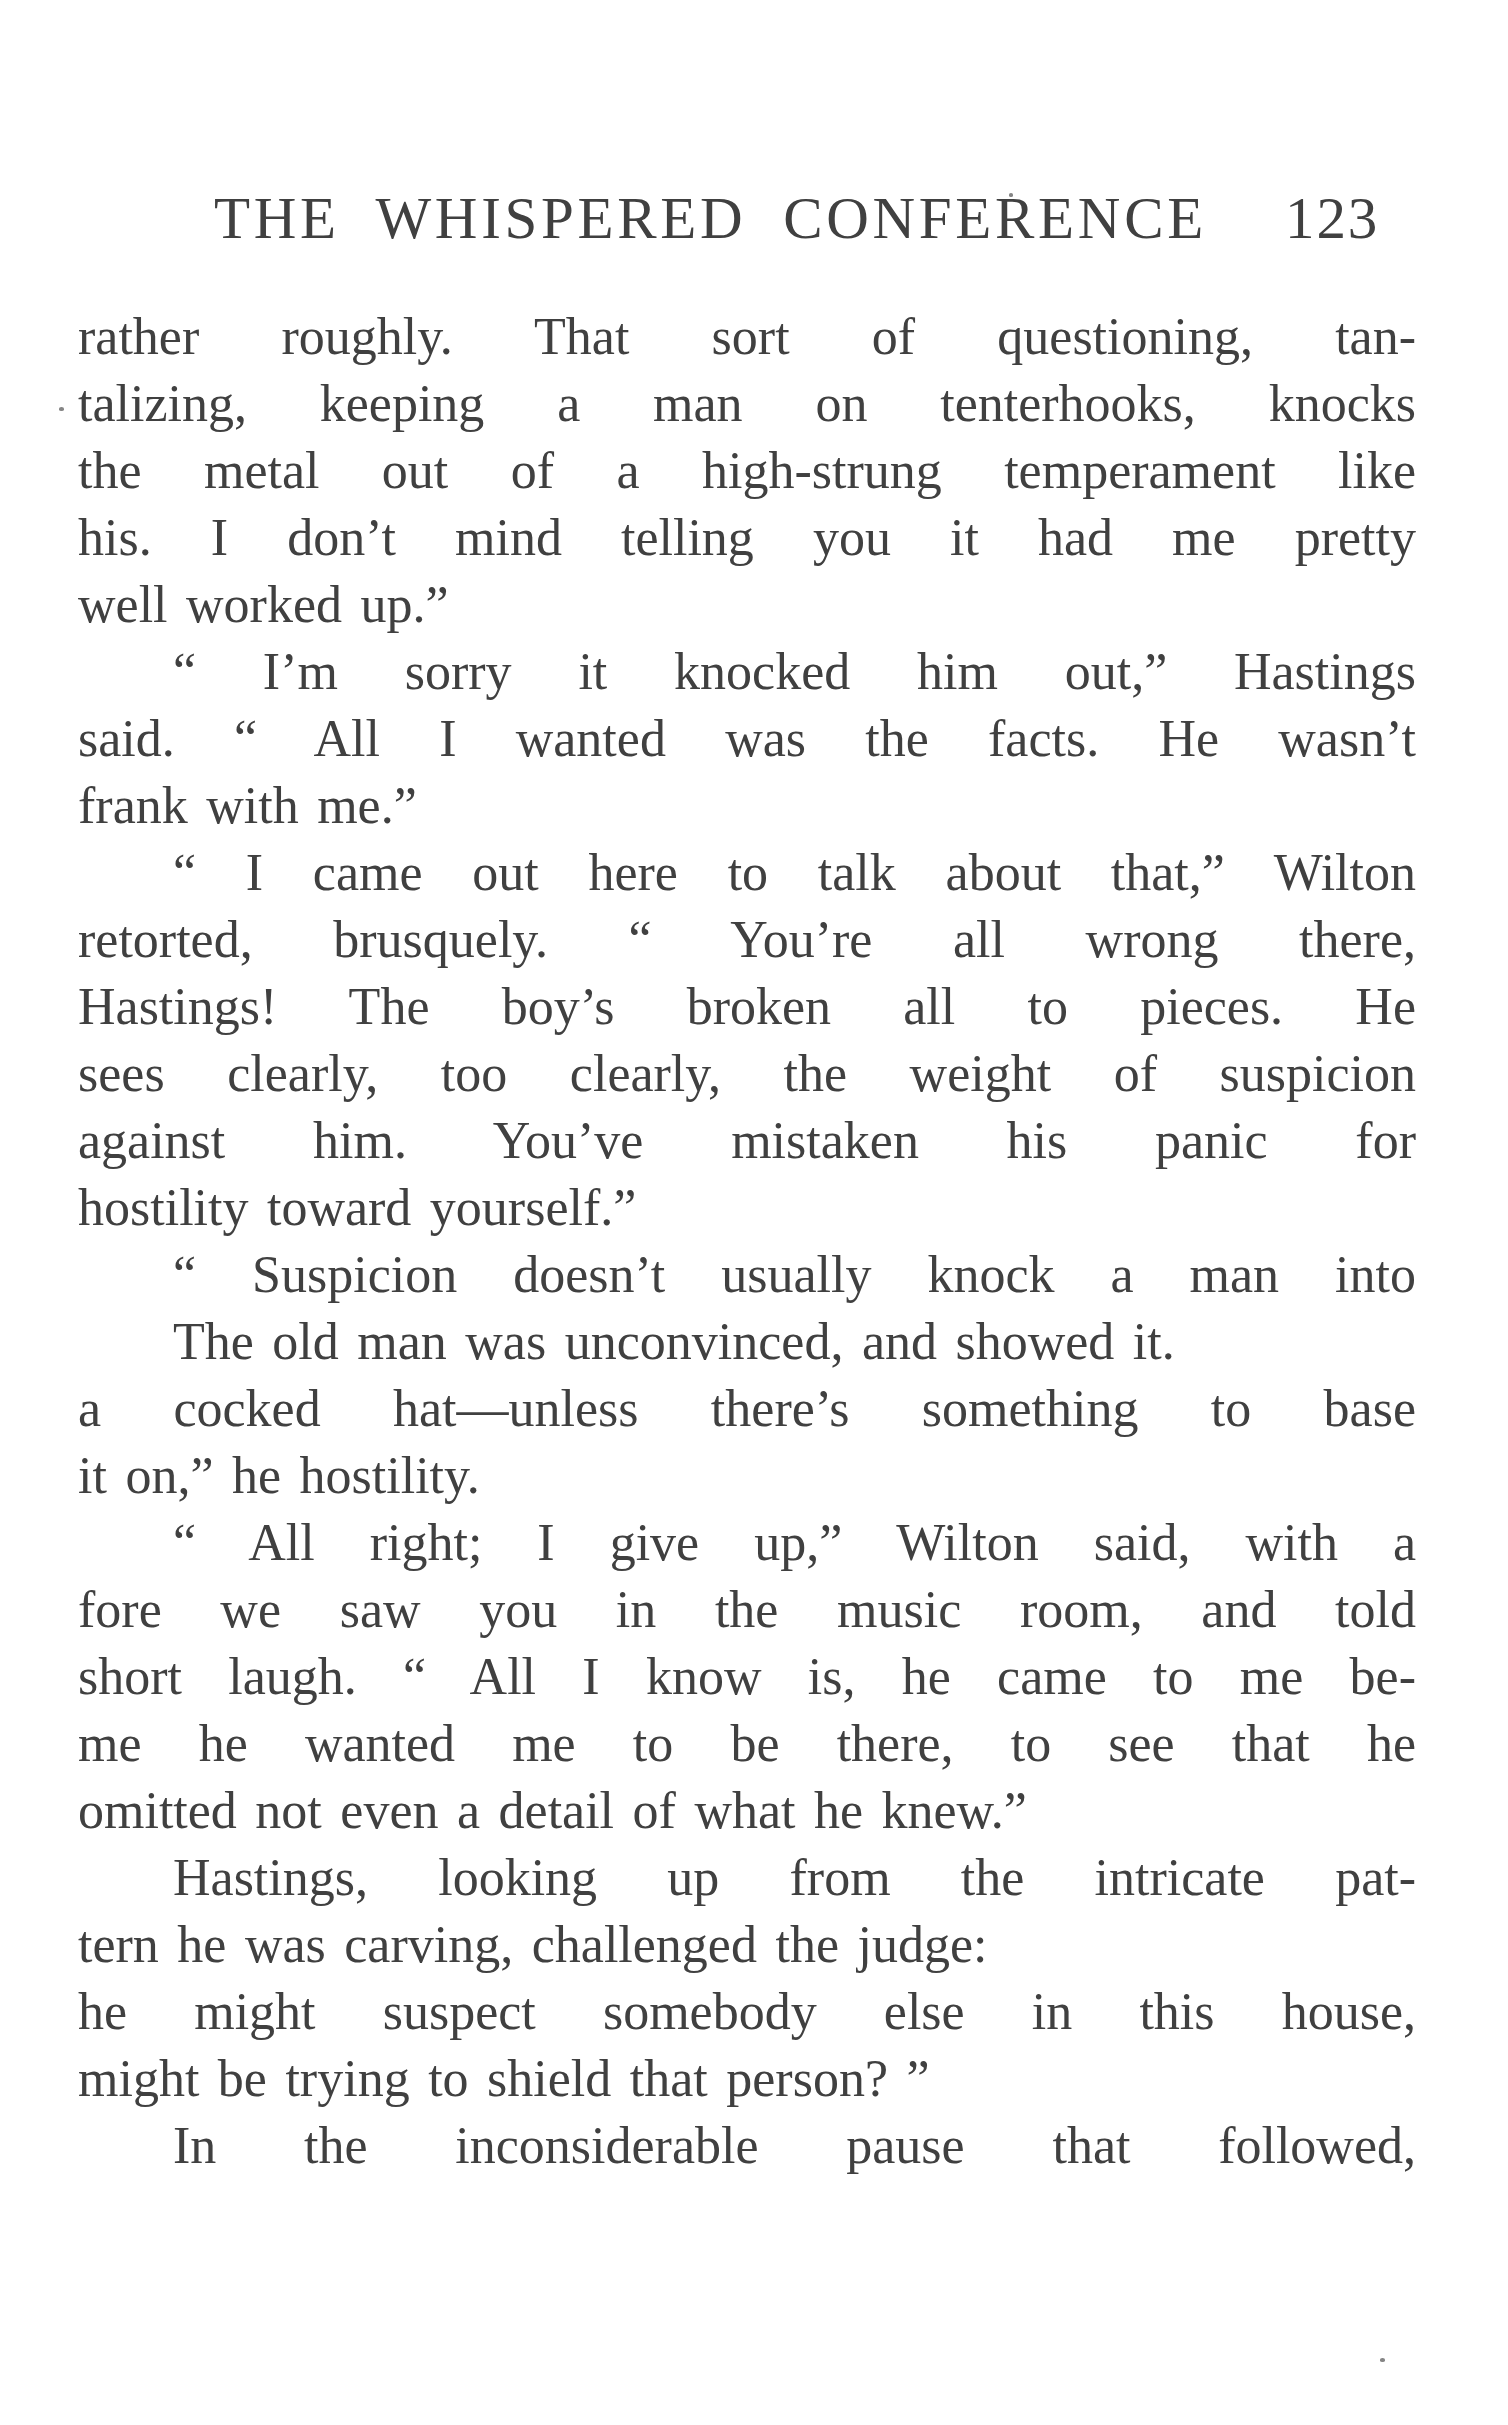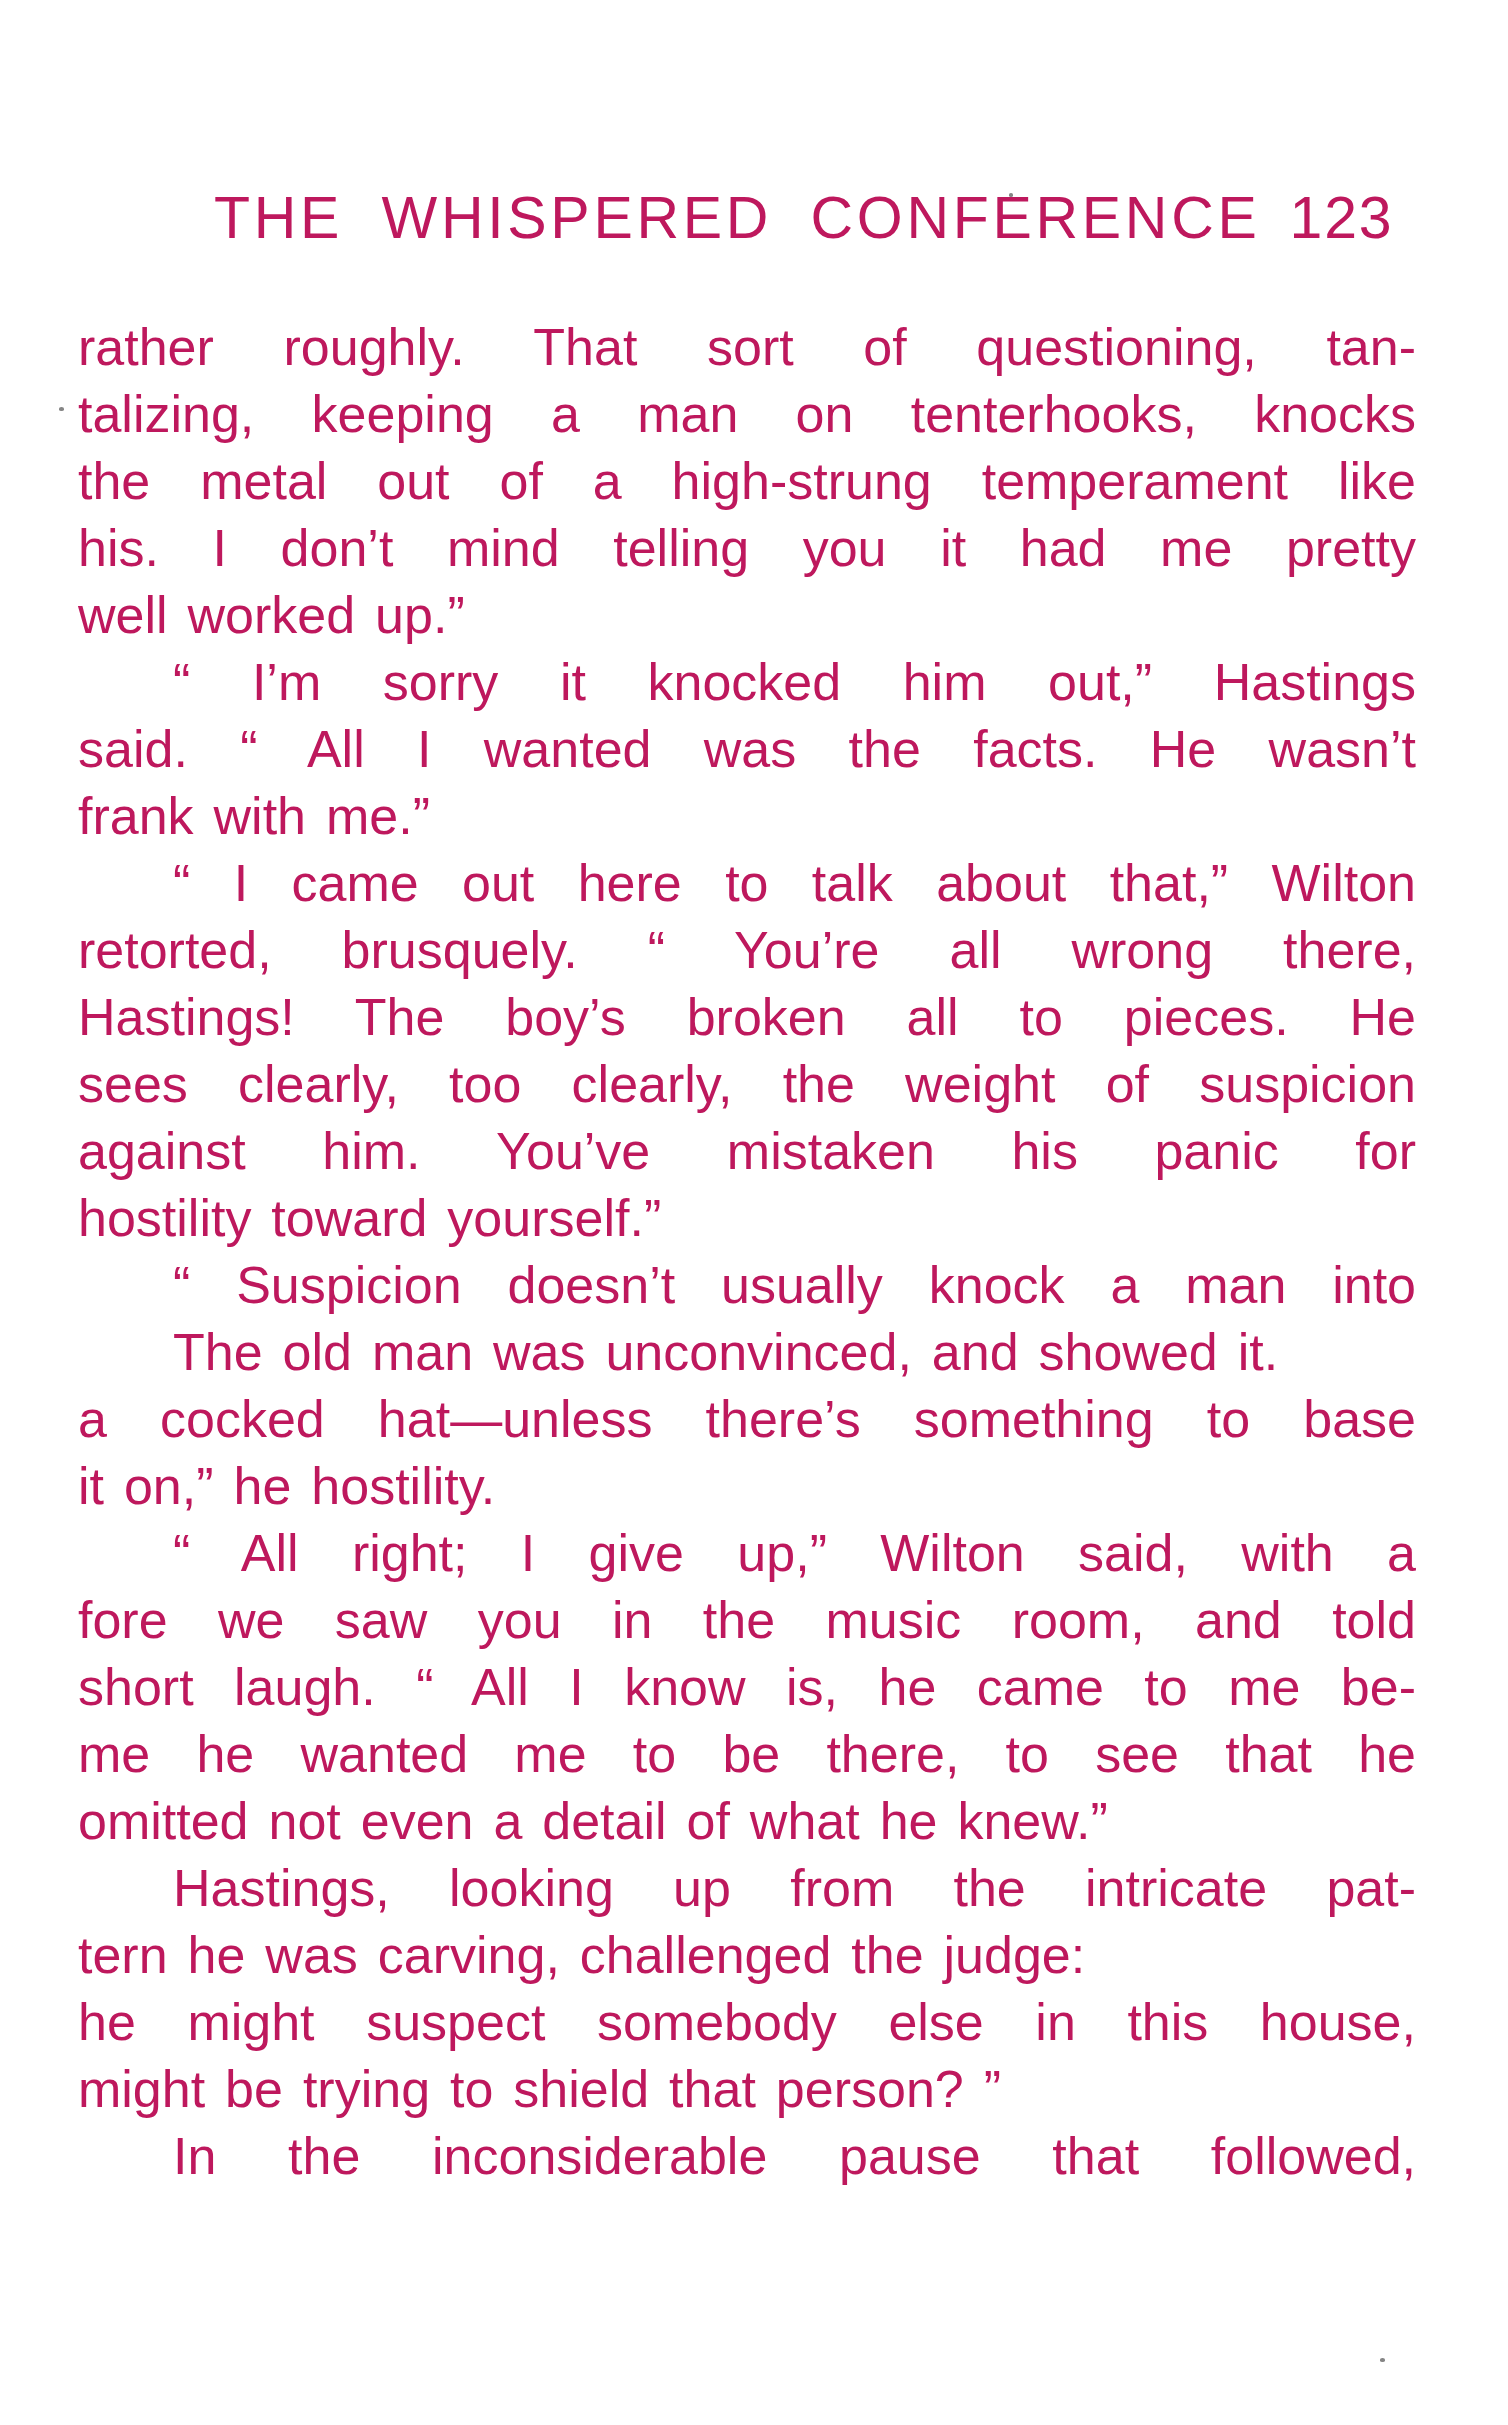--- a/index.html
+++ b/index.html
@@ -1,22 +1,22 @@
 <!DOCTYPE html>
 <html style="font-size:14.7px"><head>
 <meta charset="utf-8">
 <style>
   html, body { margin: 0; padding: 0; background: #e8e8e8; }
   .page {
     position: relative;
     width: 1508px;
     height: 2426px;
     background: #ffffff;
-    color: #be185d;
-    font-family: Liberation Sans, sans-serif;
+    color: #404040;
+    font-family: Liberation Serif, serif;
     overflow: hidden;
   }
   .header {
     position: absolute;
     top: 189px;
     left: 78px;
     width: 1338px;
     display: flex;
     justify-content: space-between;
     align-items: baseline;
@@ -30,21 +30,21 @@
   .header .title {
     letter-spacing: 3.7px;
     word-spacing: 18.3px;
   }
   .header .pagenum {
     letter-spacing: 1.8px;
     margin-left: 29px;
   }
   .body-text {
     position: absolute;
-    top: 314px;
+    top: 303px;
     left: 78px;
     width: 1338px;
     font-size: 52px;
     line-height: 67px;
   }
   .line {
     height: 67px;
     text-align: justify;
     text-align-last: justify;
     word-spacing: 5.5px;

